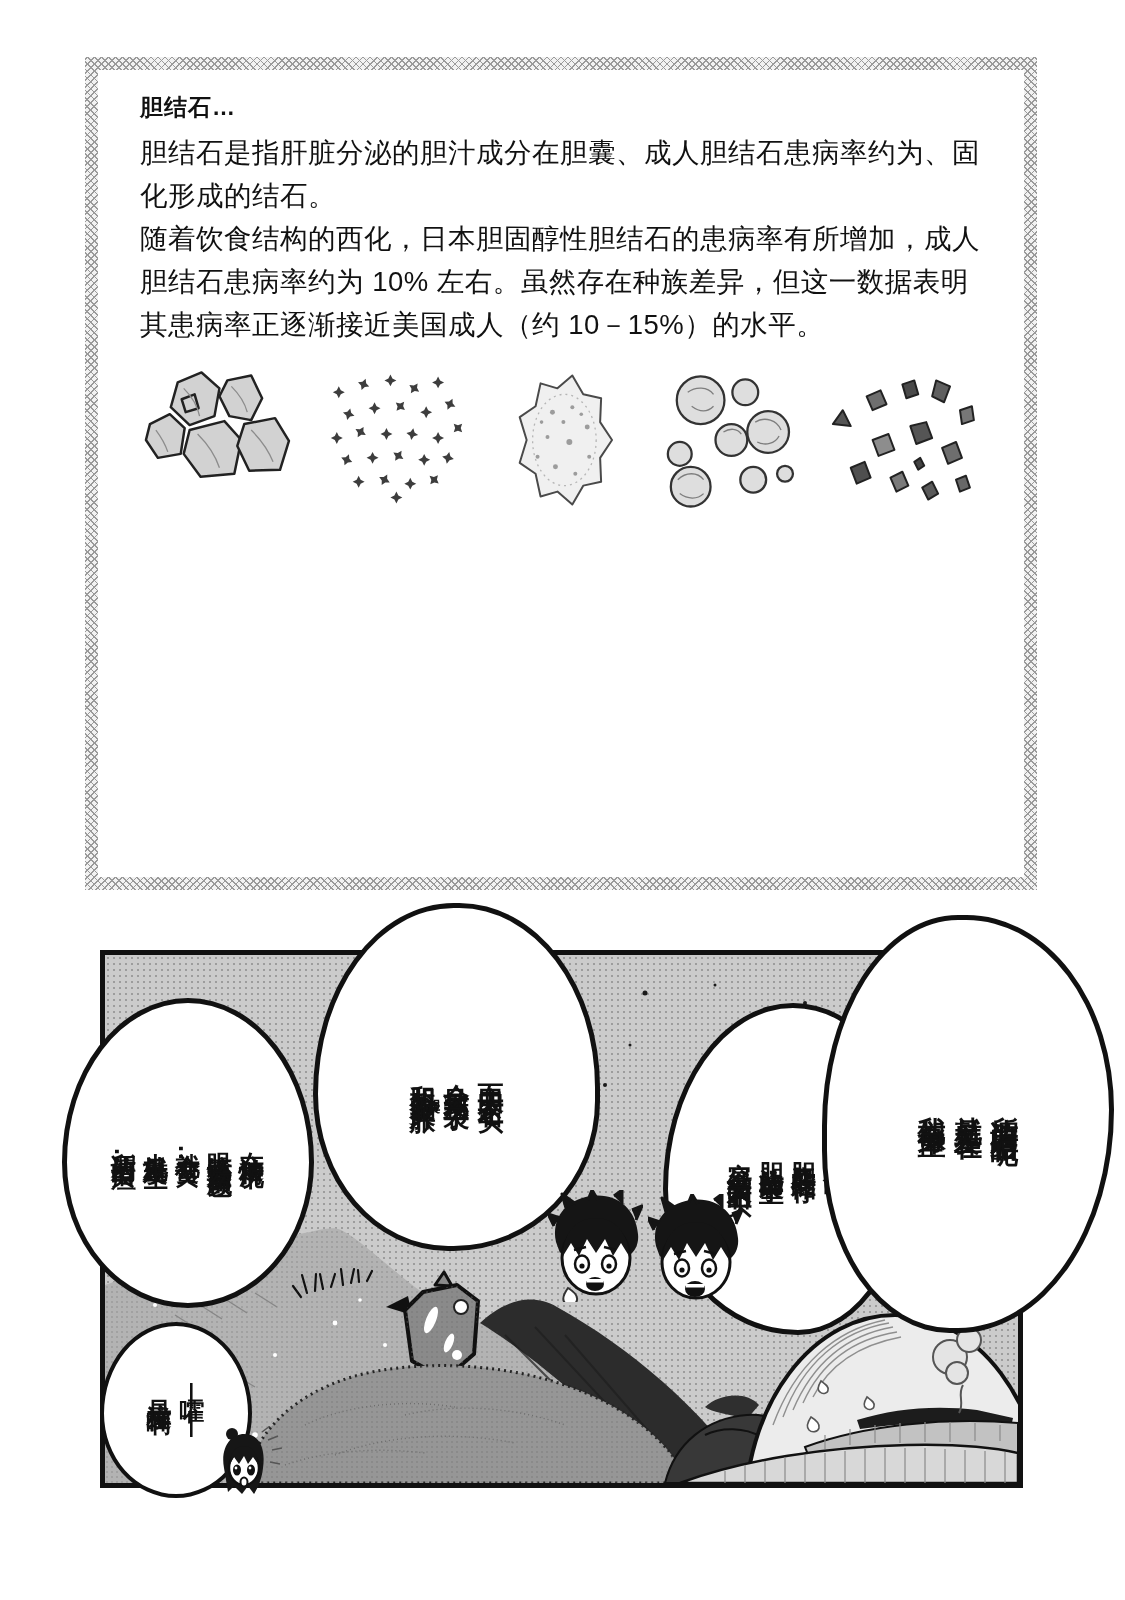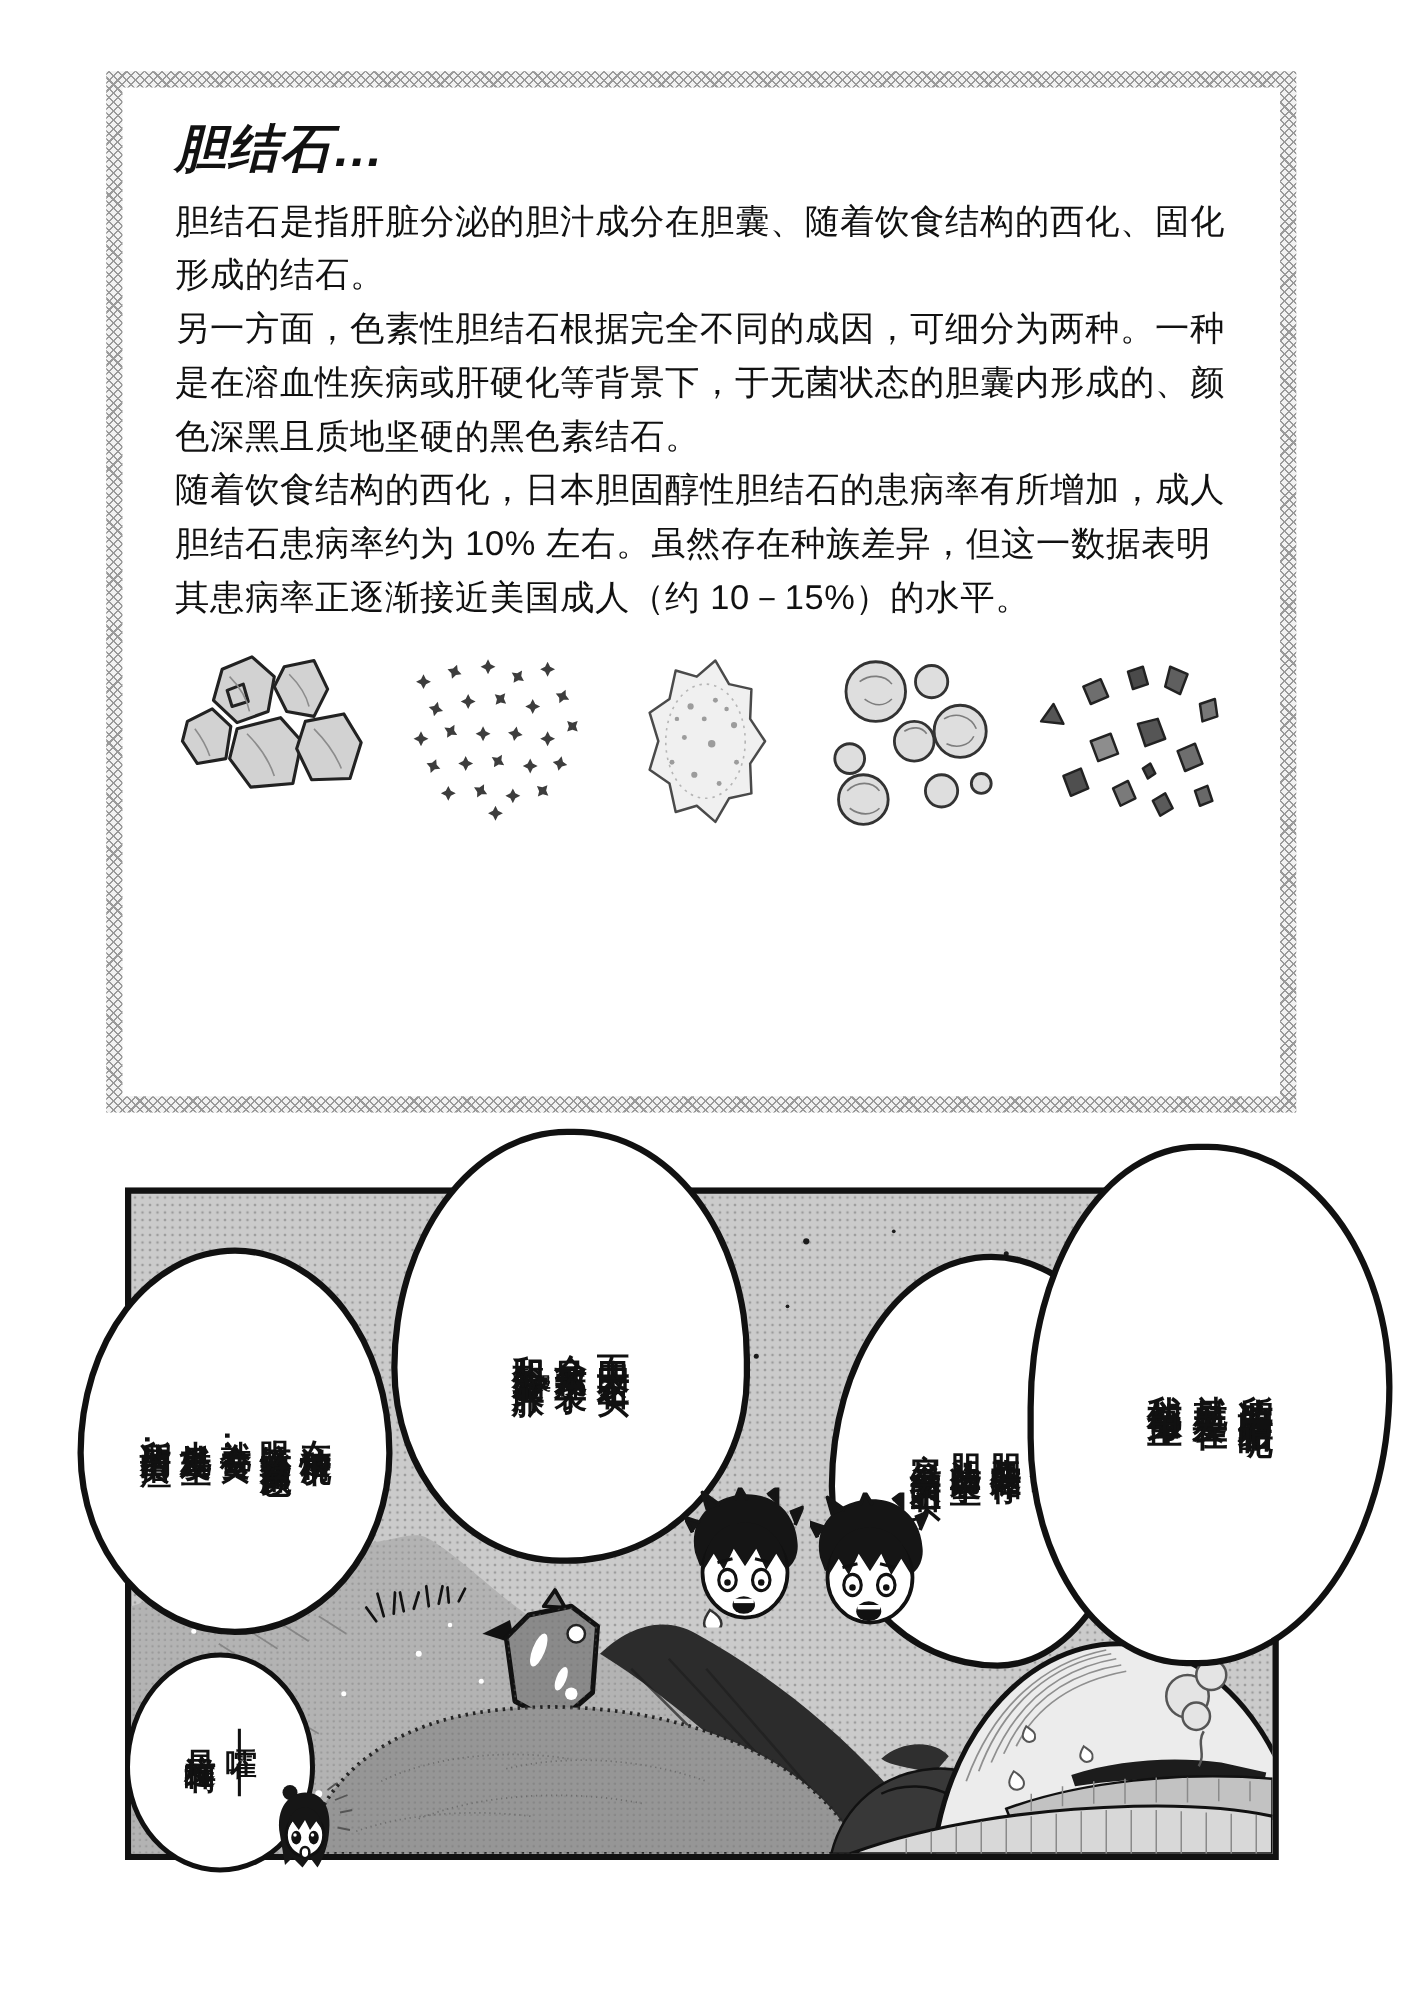--- a/index.html
+++ b/index.html
@@ -13,21 +13,21 @@
     box-sizing:border-box;padding:13px;
     background-color:#f2f2f2;
     background-image:
       repeating-linear-gradient(45deg,#9a9a9a 0 1.2px,transparent 1.2px 5px),
       repeating-linear-gradient(-45deg,#9a9a9a 0 1.2px,transparent 1.2px 5px);
   }
   .infobox-inner{
     width:100%;height:100%;background:#fff;box-sizing:border-box;
     padding:22px 40px 10px 42px;
   }
-  .ib-title{font-size:41px;font-weight:bold;margin:0 0 8px 0;letter-spacing:1px;font-style:italic;}
+  .ib-title{font-size:23px;font-weight:bold;margin:0 0 8px 0;letter-spacing:1px;}
   .ib-p{font-size:27.5px;line-height:43px;margin:0;letter-spacing:0.5px;}
   .stones-row{
     margin-top:16px;display:flex;justify-content:space-between;align-items:center;
   }
   .stone-svg{display:block;}
   
   .panel{
     position:absolute;left:100px;top:950px;width:923px;height:538px;
     box-sizing:border-box;border:5px solid #111;
     background-color:#cbcbcb;
@@ -68,22 +68,21 @@
     line-height:1.1;font-weight:bold;
   }
   .face{position:absolute;z-index:6;}
 </style>
 </head>
 <body>
 
 <div class="infobox">
   <div class="infobox-inner">
     <p class="ib-title">胆结石…</p>
-    <p class="ib-p">胆结石是指肝脏分泌的胆汁成分在胆囊、随着饮食结构的西化、固化形成的结石。</p>
-    <p class="ib-p">另一方面，色素性胆结石根据完全不同的成因，可细分为两种。一种是在溶血性疾病或肝硬化等背景下，于无菌状态的胆囊内形成的、颜色深黑且质地坚硬的黑色素结石。</p>
+    <p class="ib-p">胆结石是指肝脏分泌的胆汁成分在胆囊、成人胆结石患病率约为、固化形成的结石。</p>
     <p class="ib-p">随着饮食结构的西化，日本胆固醇性胆结石的患病率有所增加，成人胆结石患病率约为 10% 左右。虽然存在种族差异，但这一数据表明其患病率正逐渐接近美国成人（约 10－15%）的水平。</p>
 
     <div class="stones-row">
 
       <svg class="stone-svg" width="170" height="150" viewBox="0 0 170 150">
         <g stroke="#222" stroke-width="2.5" fill="#d2d2d2" stroke-linejoin="round">
           <path d="M38,20 L62,10 L80,26 L75,54 L50,63 L31,45 Z"></path>
           <path d="M88,18 L112,13 L123,36 L112,58 L90,54 L80,34 Z"></path>
           <path d="M10,62 L30,52 L45,66 L41,92 L18,96 L6,78 Z"></path>
           <path d="M50,68 L85,59 L102,78 L95,112 L61,115 L44,92 Z"></path>

